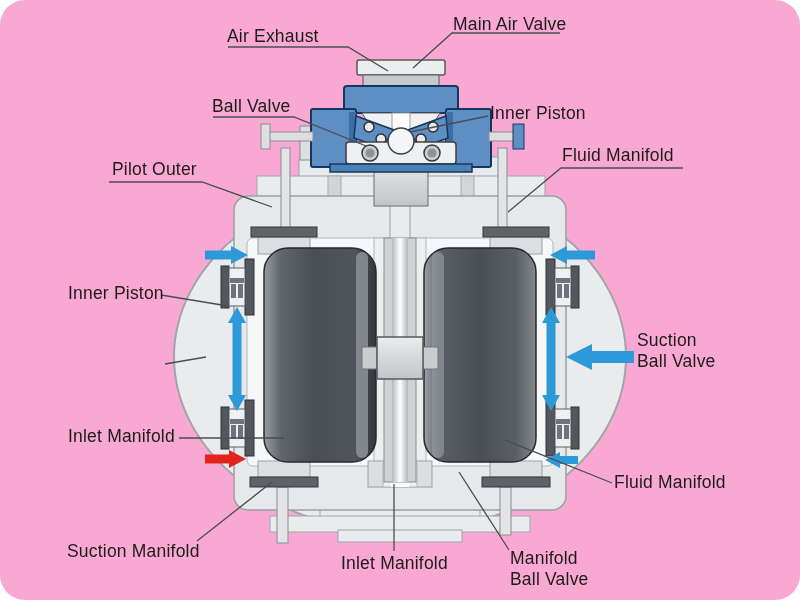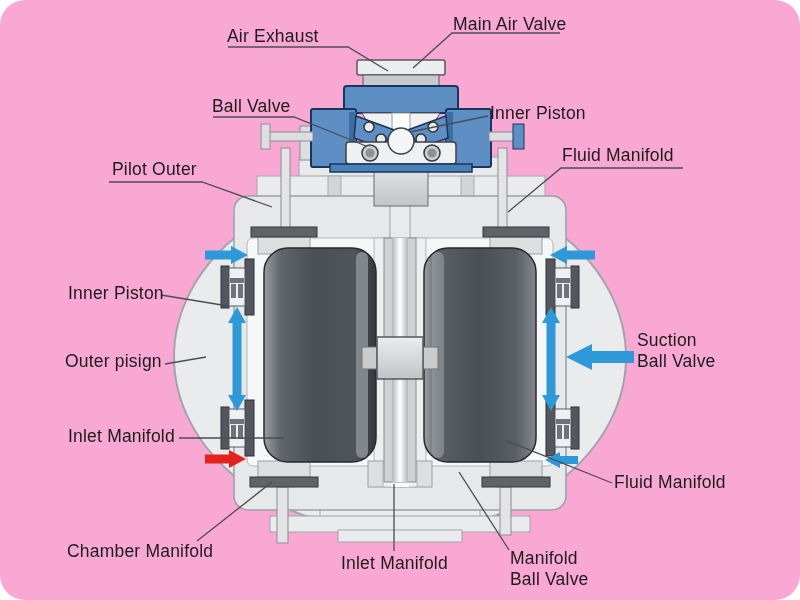--- a/index.html
+++ b/index.html
@@ -213,27 +213,26 @@
     </g>
   </svg>
 
   <div class="label" style="left:227px;top:26px">Air Exhaust</div>
   <div class="label" style="left:453px;top:14px">Main Air Valve</div>
   <div class="label" style="left:212px;top:96px">Ball Valve</div>
   <div class="label" style="left:490px;top:103px">Inner Piston</div>
   <div class="label" style="left:112px;top:159px">Pilot Outer</div>
   <div class="label" style="left:562px;top:145px">Fluid Manifold</div>
   <div class="label" style="left:68px;top:283px">Inner Piston</div>
-  <div class="label" style="left:65px;top:351px">Outer pisign</div>
   <div class="label" style="left:637px;top:330px">
     <span>Suction</span>
     <span>Ball Valve</span>
   </div>
   <div class="label" style="left:68px;top:426px">Inlet Manifold</div>
   <div class="label" style="left:614px;top:472px">Fluid Manifold</div>
-  <div class="label" style="left:67px;top:541px">Chamber Manifold</div>
+  <div class="label" style="left:67px;top:541px">Suction Manifold</div>
   <div class="label" style="left:341px;top:553px">Inlet Manifold</div>
   <div class="label" style="left:510px;top:548px">
     <span>Manifold</span>
     <span>Ball Valve</span>
   </div>
 
 </div>
 
 </body></html>

